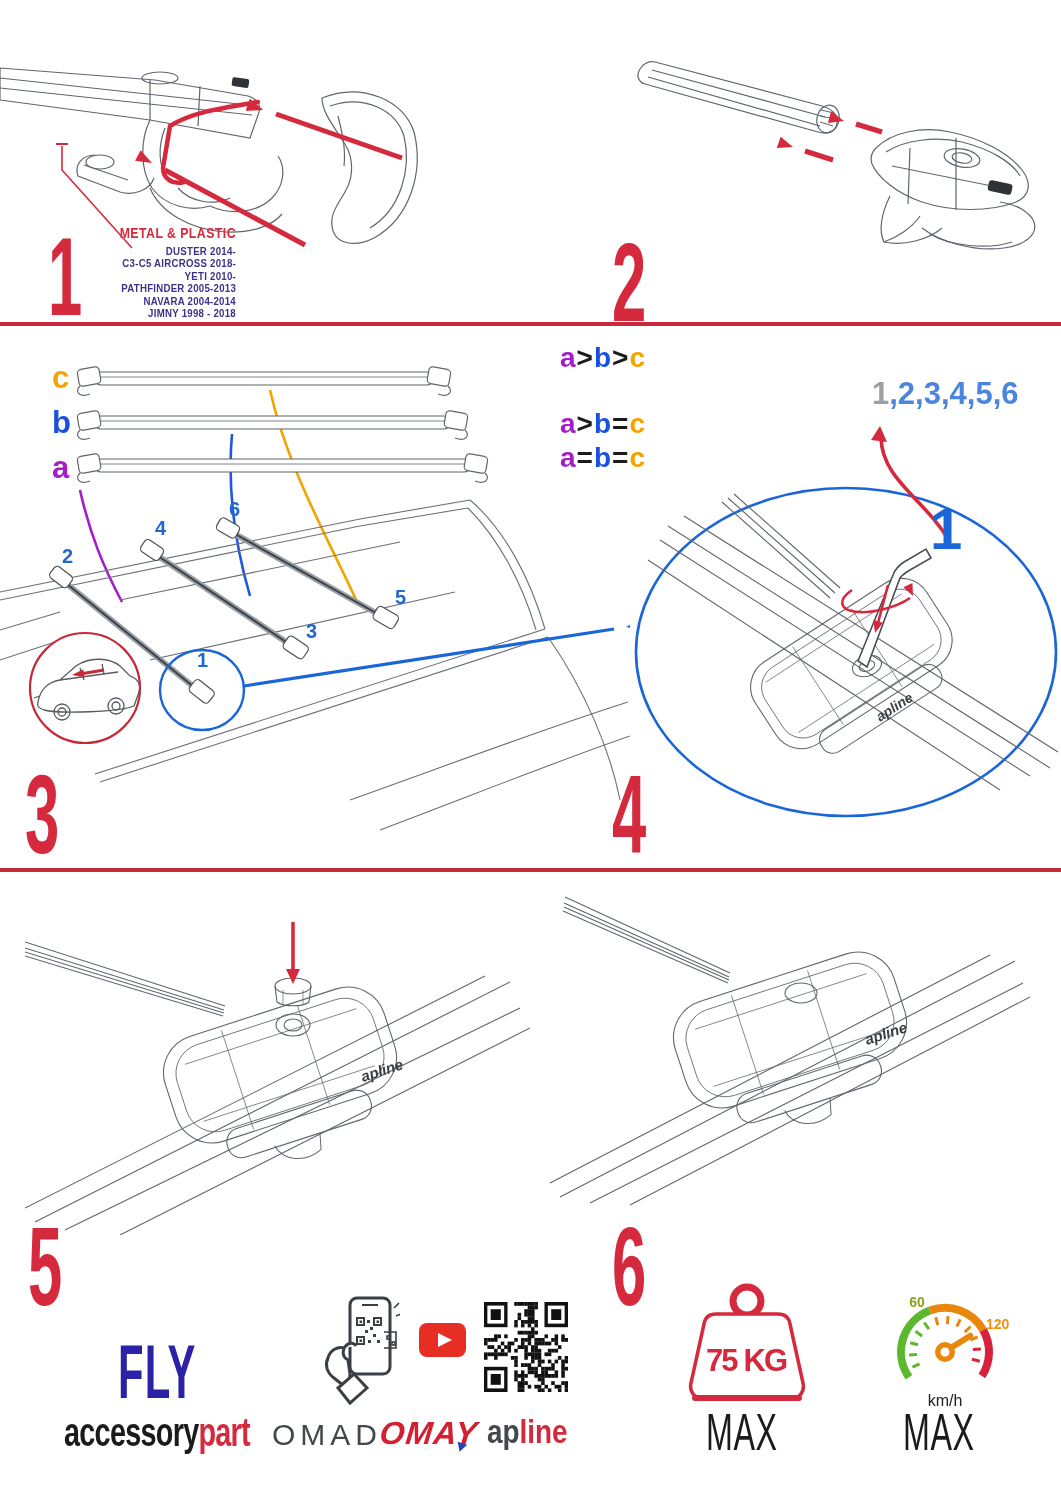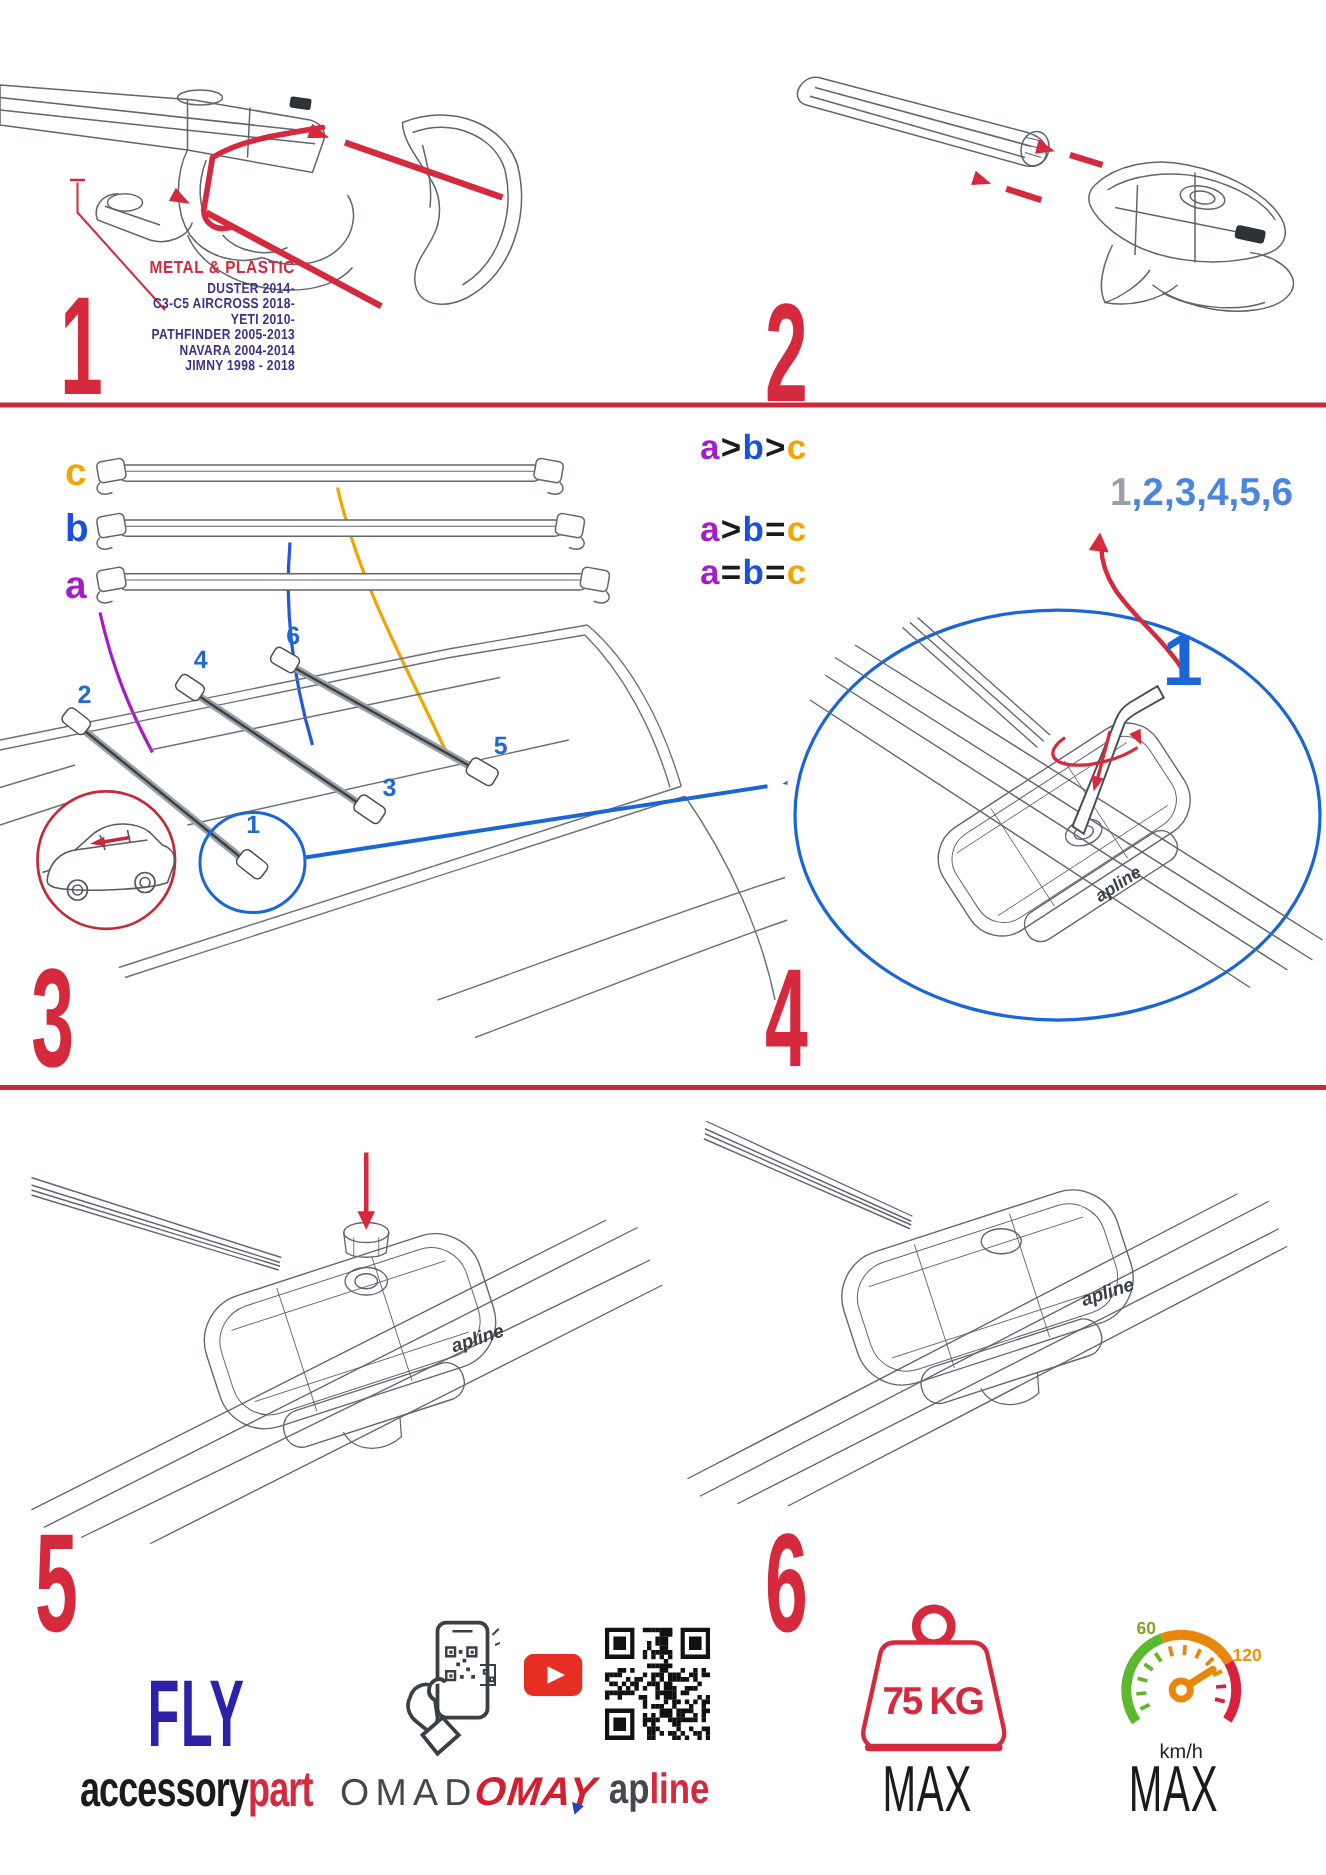--- a/index.html
+++ b/index.html
@@ -7,28 +7,28 @@
         font-family:"Liberation Sans",sans-serif;}
   .abs{position:absolute;}
   .divider{position:absolute;left:0;width:1061px;height:4px;background:#C8293B;}
   .stepnum{position:absolute;font:700 112px "Liberation Sans",sans-serif;color:#D5293D;
            transform:scaleX(.55);transform-origin:left top;line-height:.8;}
   .posnum{position:absolute;font:700 20px "Liberation Sans",sans-serif;color:#2268D1;}
   .barlabel{position:absolute;font:700 31px "Liberation Sans",sans-serif;line-height:1;}
   .lab-a{color:#A61CC8}.lab-b{color:#1A50E0}.lab-c{color:#F5A300}
   .formula{position:absolute;font:700 28px "Liberation Sans",sans-serif;letter-spacing:1px;}
   .tok-a{color:#A61CC8}.tok-b{color:#1A50E0}.tok-c{color:#F5A300}.tok-op{color:#1b1b1b}
-  .seq{position:absolute;font:700 31px "Liberation Sans",sans-serif;letter-spacing:0;margin-left:16px;}
+  .seq{position:absolute;font:700 31px "Liberation Sans",sans-serif;letter-spacing:0;}
   .seq-first{color:#9aa0a6}.seq-rest{color:#4B85DE}
   .bignum{position:absolute;font:700 58px "Liberation Sans",sans-serif;color:#1A66D9;}
   .material{font:700 14px "Liberation Sans",sans-serif;color:#D5293D;
             transform:scaleX(.88);transform-origin:right top;letter-spacing:.5px;}
   .model-line{font:700 11.5px "Liberation Sans",sans-serif;color:#3D3189;line-height:12.4px;
             transform:scaleX(.84);transform-origin:right top;letter-spacing:.3px;}
-  .models-block{position:absolute;text-align:right;}
+  .models-block{position:absolute;text-align:right;margin-top:20px;}
   .fly{position:absolute;font:700 76px "Liberation Sans",sans-serif;color:#2C22A8;
        transform:scaleX(.55);transform-origin:left top;line-height:.85;letter-spacing:2px;}
   .accpart{position:absolute;font:700 40px "Liberation Sans",sans-serif;letter-spacing:-1px;
        transform:scaleX(.72);transform-origin:left top;line-height:1;}
   .accpart .dark{color:#1b1b1b}.accpart .red{color:#D5293D}
   .omad{position:absolute;font:500 30px "Liberation Sans",sans-serif;color:#44484B;
        letter-spacing:5px;line-height:1;}
   .omay{position:absolute;font:800 32px "Liberation Sans",sans-serif;color:#D22030;
        font-style:italic;letter-spacing:1px;line-height:1;transform:skewX(-6deg);}
   .apline{position:absolute;font:600 34px "Liberation Sans",sans-serif;line-height:1;

